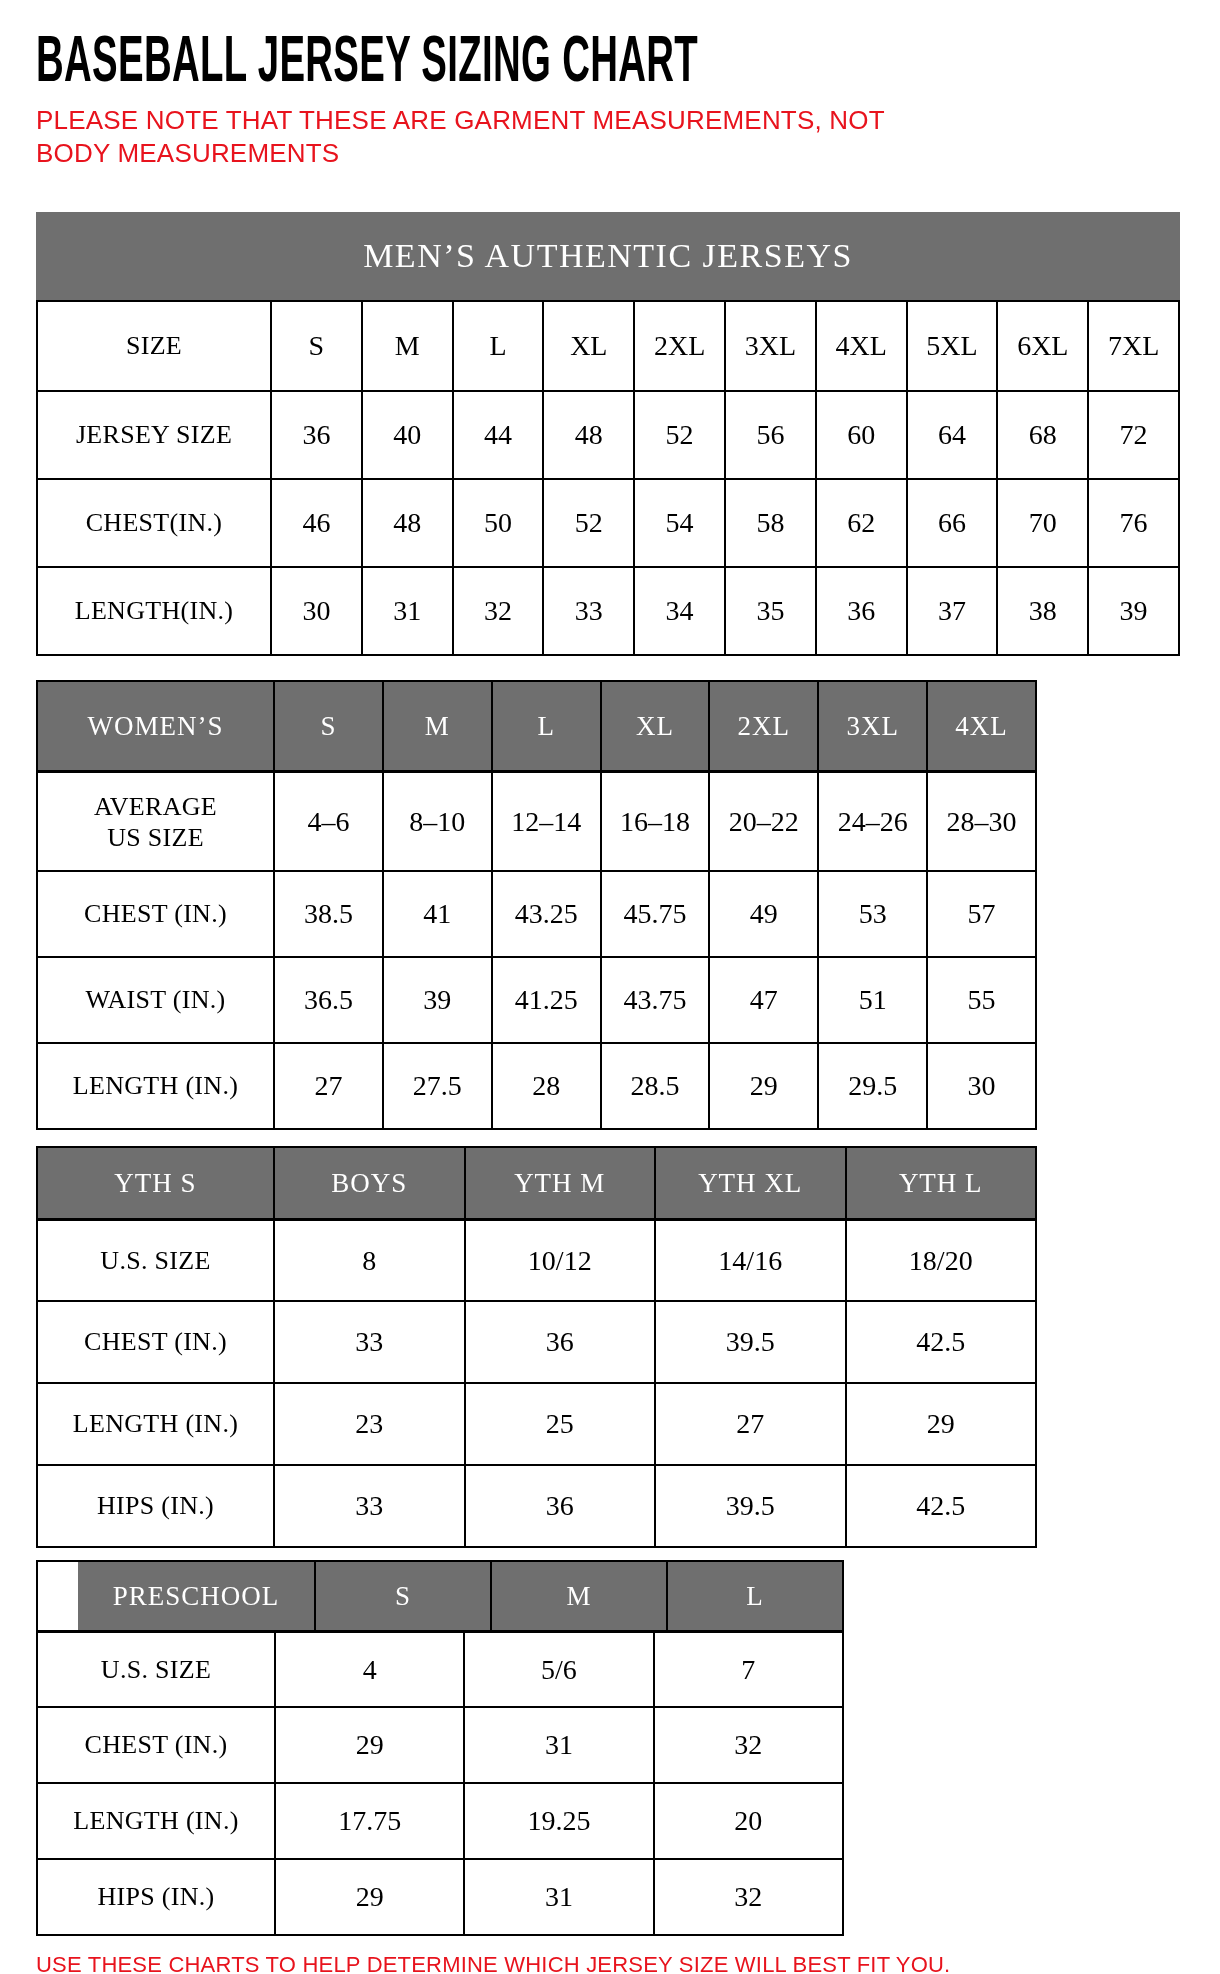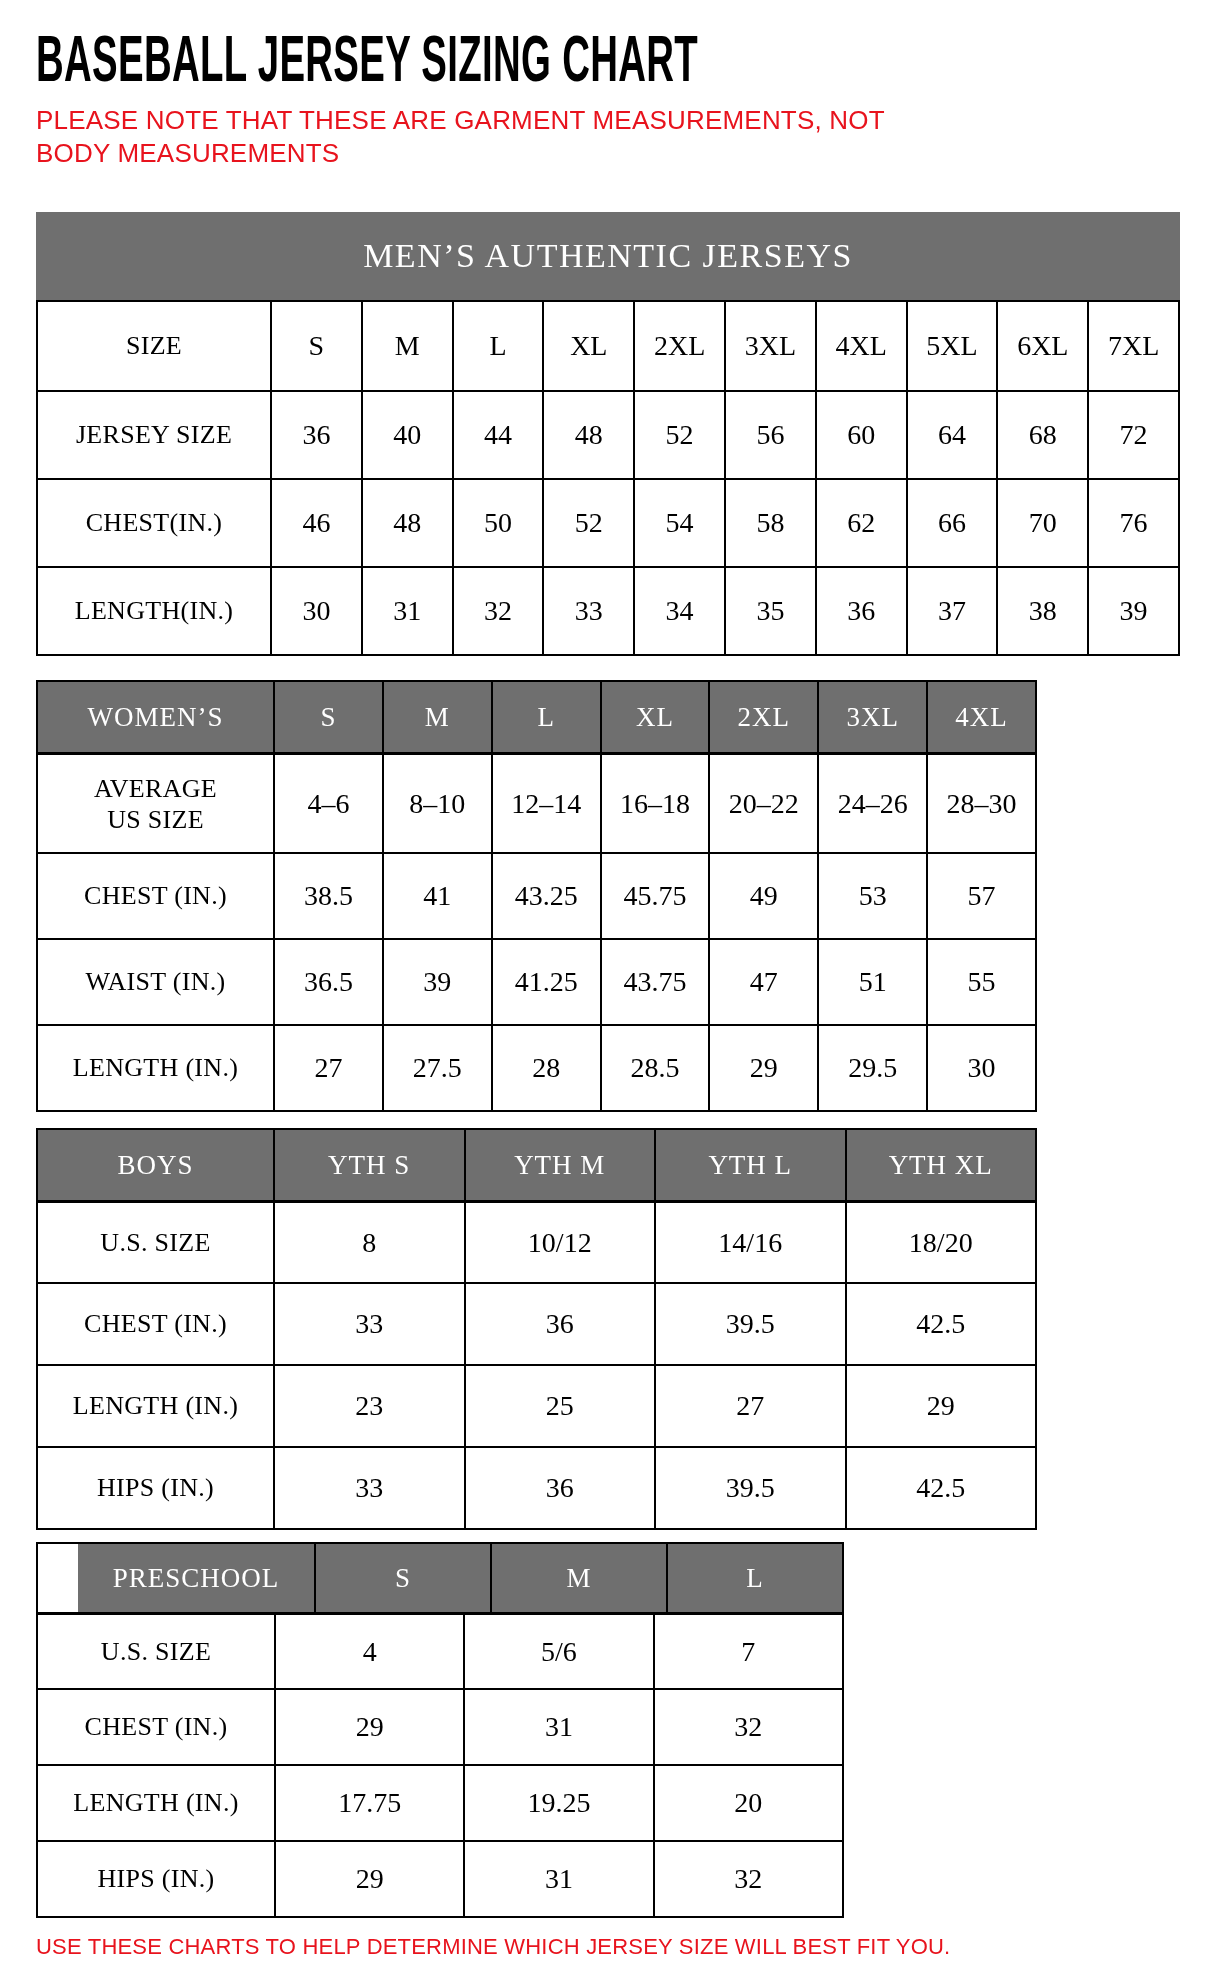--- a/index.html
+++ b/index.html
@@ -49,21 +49,21 @@
   .cell.label{font-size:26px;letter-spacing:0.3px;}
   .row.hdr .cell{background:var(--gray);color:#fff;font-size:27px;letter-spacing:1px;}
   .row.after-hdr .cell{border-top-width:3px;}
   .label-lines{display:flex;flex-direction:column;align-items:center;line-height:31px;}
 
   .t0{width:1144px;margin-top:42px;}
   .t0 .row{grid-template-columns:232px repeat(10,1fr);height:88px;}
 
   .t1{width:1001px;margin-top:24px;}
   .t1 .row{grid-template-columns:235px repeat(7,1fr);height:86px;}
-  .t1 .row.hdr{height:70px;}
+  .t1 .row.hdr{height:88px;}
   .t1 .row.two-line{height:100px;}
 
   .t2{width:1001px;margin-top:16px;}
   .t2 .row{grid-template-columns:235px repeat(4,1fr);height:82px;}
   .t2 .row.hdr{height:70px;}
 
   .t3{width:808px;margin-top:12px;}
   .t3 .row{grid-template-columns:236px repeat(3,1fr);height:76px;}
   .t3 .row.hdr{height:68px;padding-left:40px;}
 
@@ -190,25 +190,25 @@
           <div class="cell value">28.5</div>
           <div class="cell value">29</div>
           <div class="cell value">29.5</div>
           <div class="cell value">30</div>
         </div>
       </div>
     </section>
   <section class="tbl t2">
       <div class="grid">
         <div class="row hdr">
+          <div class="cell value">YTH S</div>
           <div class="cell label">BOYS</div>
-          <div class="cell value">YTH S</div>
           <div class="cell value">YTH M</div>
+          <div class="cell value">YTH XL</div>
           <div class="cell value">YTH L</div>
-          <div class="cell value">YTH XL</div>
         </div>
         <div class="row after-hdr">
           <div class="cell label">U.S. SIZE</div>
           <div class="cell value">8</div>
           <div class="cell value">10/12</div>
           <div class="cell value">14/16</div>
           <div class="cell value">18/20</div>
         </div>
         <div class="row">
           <div class="cell label">CHEST (IN.)</div>

